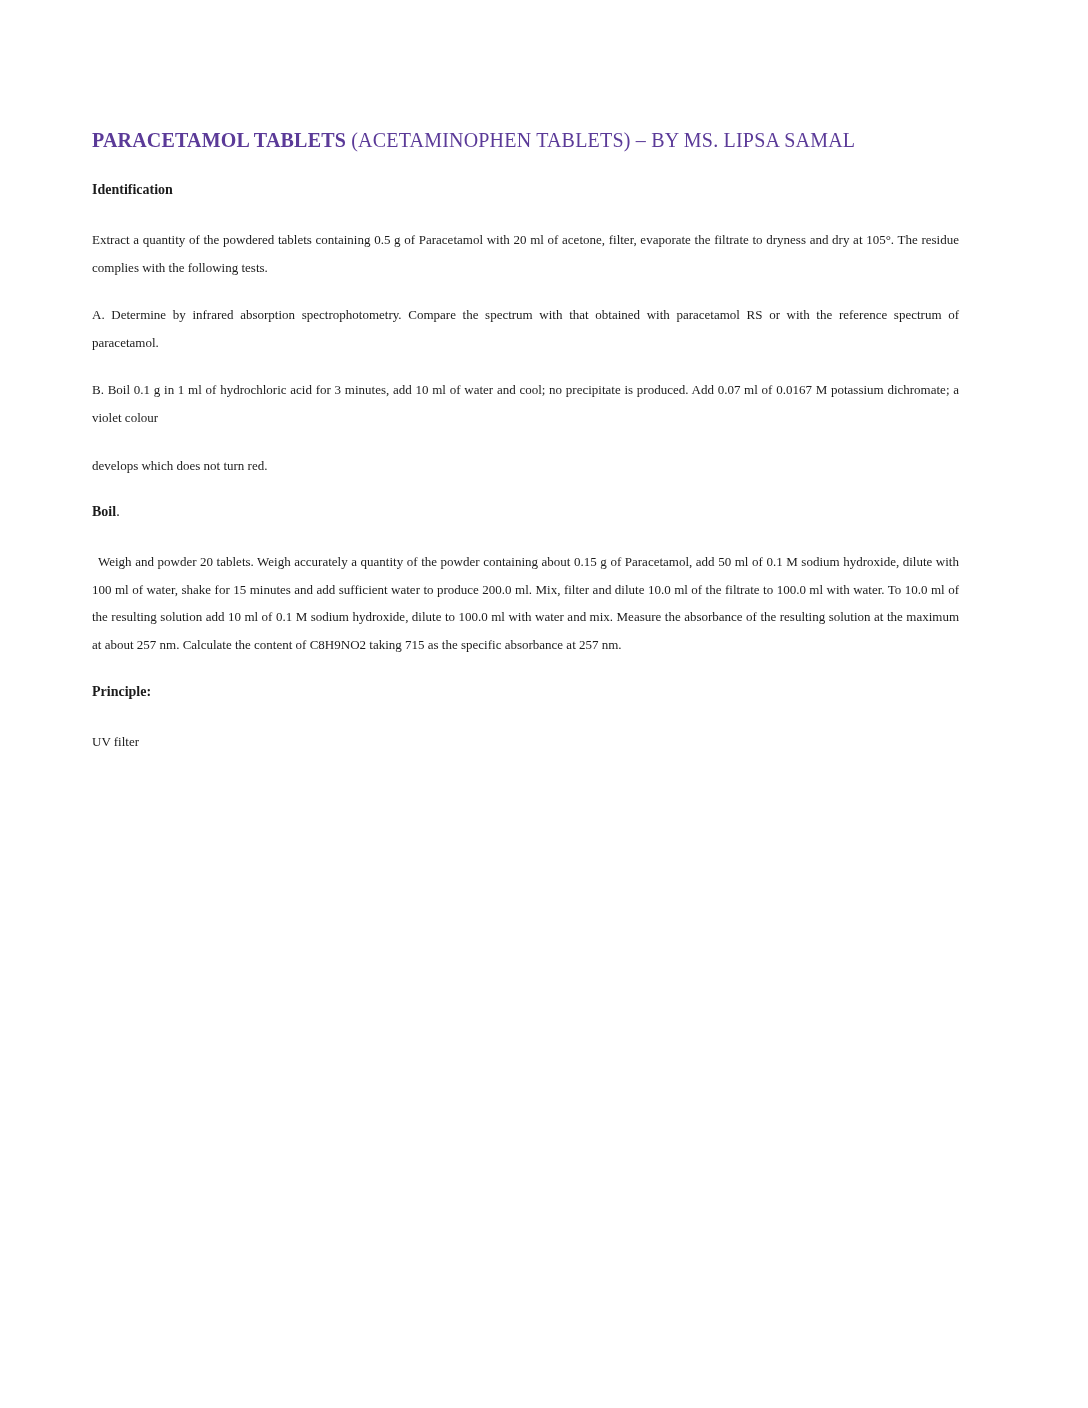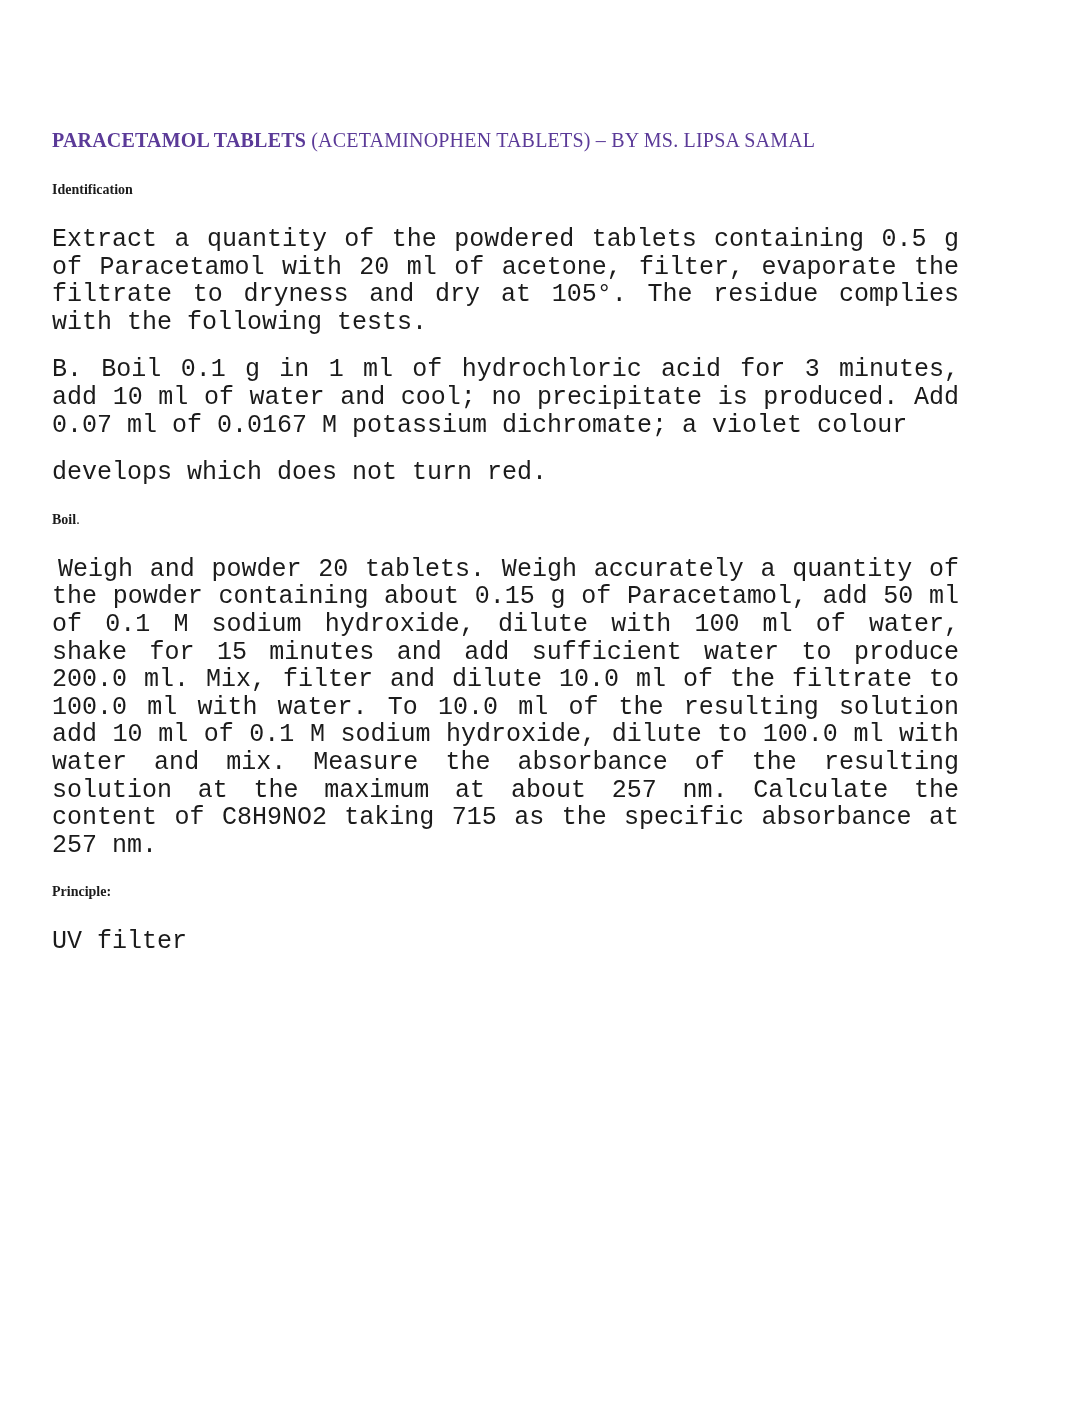--- a/index.html
+++ b/index.html
@@ -6,21 +6,21 @@
     margin: 0;
     padding: 0;
     background: #ffffff;
   }
   .page {
     position: relative;
     width: 1088px;
     height: 1408px;
     background: #ffffff;
     box-sizing: border-box;
-    padding: 128px 129px 0 52px;
+    padding: 128px 129px 0 92px;
     font-family: "Liberation Serif", serif;
     color: #1b1b1b;
     overflow: hidden;
   }
   .doc-title {
     font-size: 20px;
     line-height: 25px;
     font-weight: bold;
     color: #5b3a98;
     margin: 0 0 24px 0;
@@ -33,42 +33,42 @@
     font-size: 14px;
     line-height: 26px;
     font-weight: bold;
     color: #1b1b1b;
     margin: 0 0 23px 0;
   }
   .heading-suffix {
     font-weight: normal;
   }
   .doc-para {
-    font-size: 25px;
+    font-size: 13px;
     line-height: 27.6px;
     margin: 0 0 20px 0;
     text-align: justify;
     color: #1b1b1b;
-    font-family: Liberation Mono, monospace;
   }
   .indent-sm {
     text-indent: 6px;
   }
 </style>
 </head>
 <body>
 
 <div class="page">
 
   <h1 class="doc-title"><span class="title-main">PARACETAMOL TABLETS</span><span class="title-rest"> (ACETAMINOPHEN TABLETS) – BY MS. LIPSA SAMAL</span></h1>
 
   <h2 class="doc-heading">Identification</h2>
 
   <p class="doc-para">Extract a quantity of the powdered tablets containing 0.5 g of Paracetamol with 20 ml of acetone, filter, evaporate the filtrate to dryness and dry at 105°. The residue complies with the following tests.</p>
 
+  <p class="doc-para">A. Determine by infrared absorption spectrophotometry. Compare the spectrum with that obtained with paracetamol RS or with the reference spectrum of paracetamol.</p>
 
   <p class="doc-para">B. Boil 0.1 g in 1 ml of hydrochloric acid for 3 minutes, add 10 ml of water and cool; no precipitate is produced. Add 0.07 ml of 0.0167 M potassium dichromate; a violet colour</p>
 
   <p class="doc-para">develops which does not turn red.</p>
 
   <h2 class="doc-heading"><span>Boil</span><span class="heading-suffix">.</span></h2>
 
   <p class="doc-para indent-sm">Weigh and powder 20 tablets. Weigh accurately a quantity of the powder containing about 0.15 g of Paracetamol, add 50 ml of 0.1 M sodium hydroxide, dilute with 100 ml of water, shake for 15 minutes and add sufficient water to produce 200.0 ml. Mix, filter and dilute 10.0 ml of the filtrate to 100.0 ml with water. To 10.0 ml of the resulting solution add 10 ml of 0.1 M sodium hydroxide, dilute to 100.0 ml with water and mix. Measure the absorbance of the resulting solution at the maximum at about 257 nm. Calculate the content of C8H9NO2 taking 715 as the specific absorbance at 257 nm.</p>
 
   <h2 class="doc-heading">Principle:</h2>

